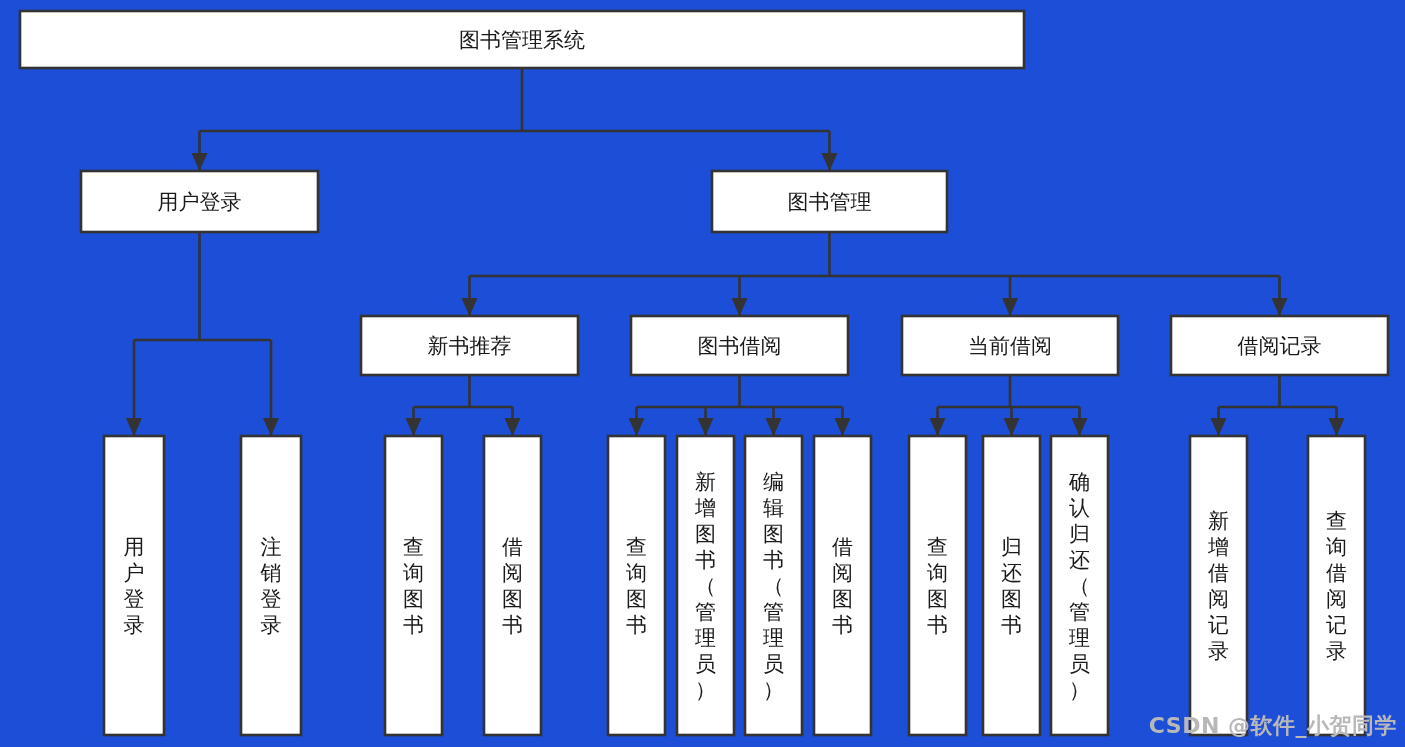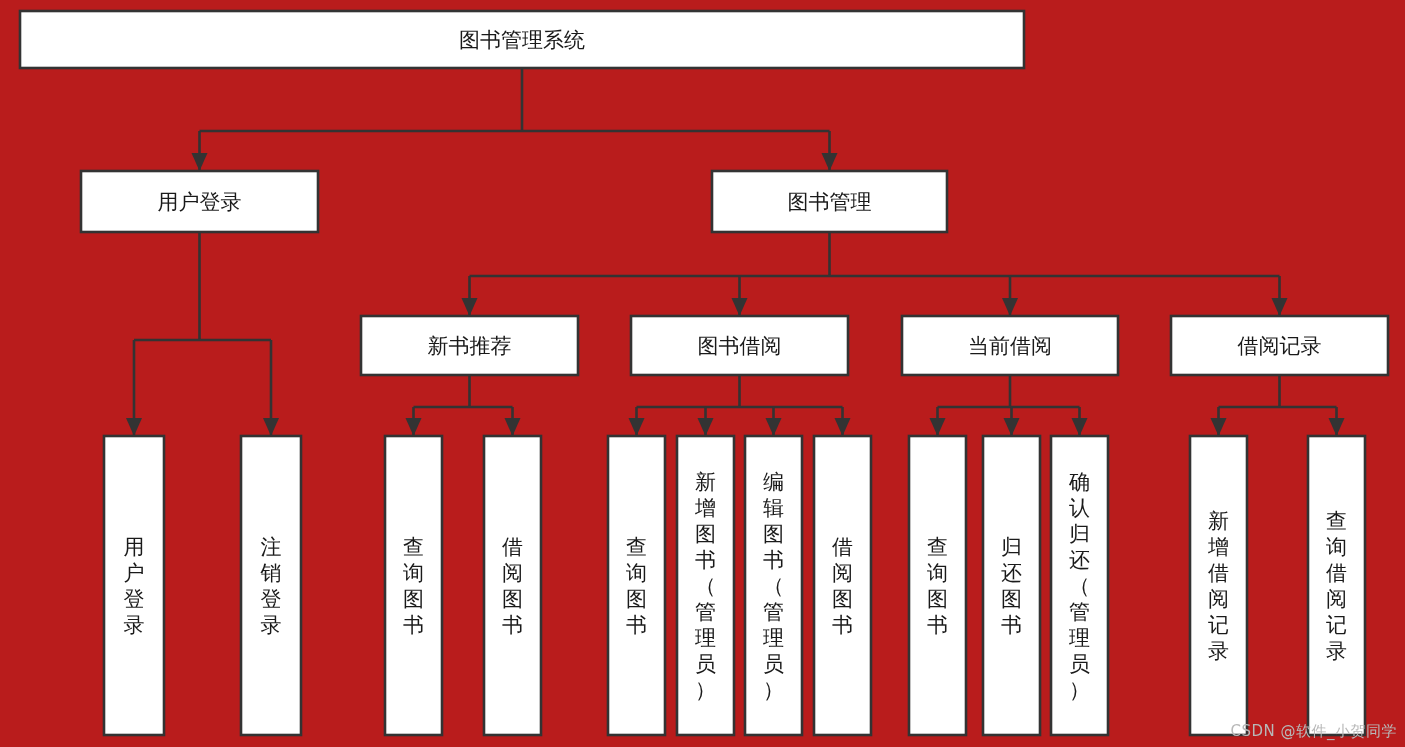--- a/index.html
+++ b/index.html
@@ -11,21 +11,21 @@
   body {
     width: 1405px;
     height: 747px;
     font-family: "DejaVu Sans", "Liberation Sans", sans-serif;
     overflow: hidden;
   }
   #diagram-root {
     position: relative;
     width: 1405px;
     height: 747px;
-    background: #b91c1c;
+    background: #1d4ed8;
   }
   svg#flow-svg {
     position: absolute;
     left: 0;
     top: 0;
     width: 1405px;
     height: 747px;
     display: block;
   }
   .node-box {
@@ -54,25 +54,26 @@
     fill: #1a1a1a;
     font-family: "DejaVu Sans", "Liberation Sans", sans-serif;
     font-size: 21px;
     text-anchor: middle;
   }
   .watermark {
     position: absolute;
     right: 8px;
     bottom: 6px;
     font-family: "DejaVu Sans", "Liberation Sans", sans-serif;
-    font-size: 15px;
+    font-size: 22px;
     color: #b8b8b8;
     letter-spacing: 0.5px;
     white-space: nowrap;
     pointer-events: none;
+    font-weight: bold;
   }
 </style>
 </head>
 <body>
 
 <div id="diagram-root">
 
   <svg id="flow-svg" viewBox="0 0 1405 747">
     <g id="connectors-layer">
         <path d="M 522 68 L 522 131" class="connector"></path>

